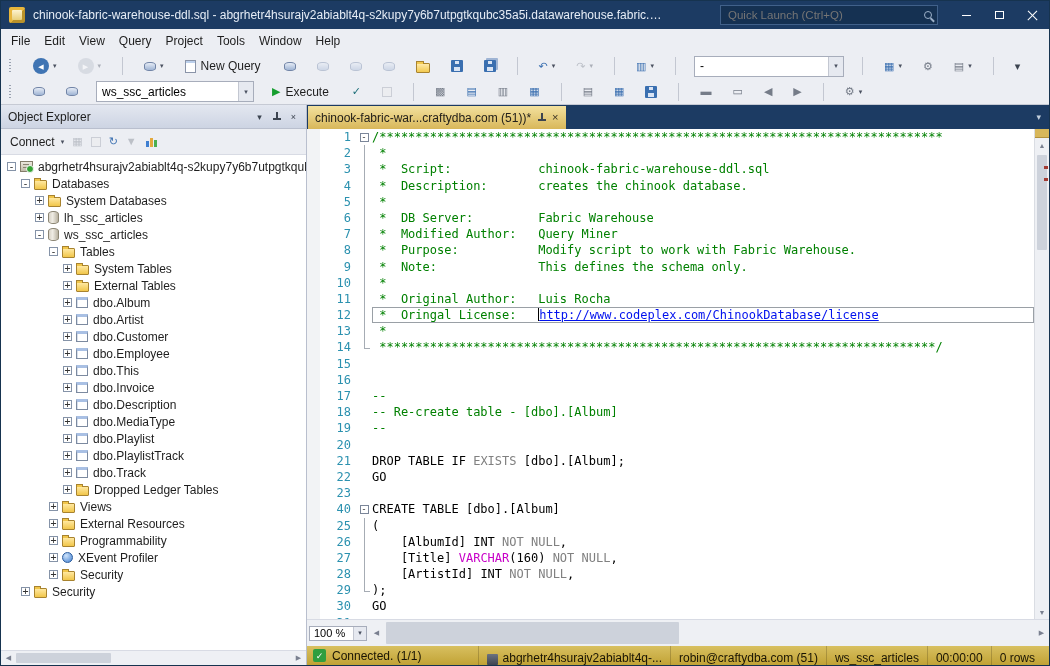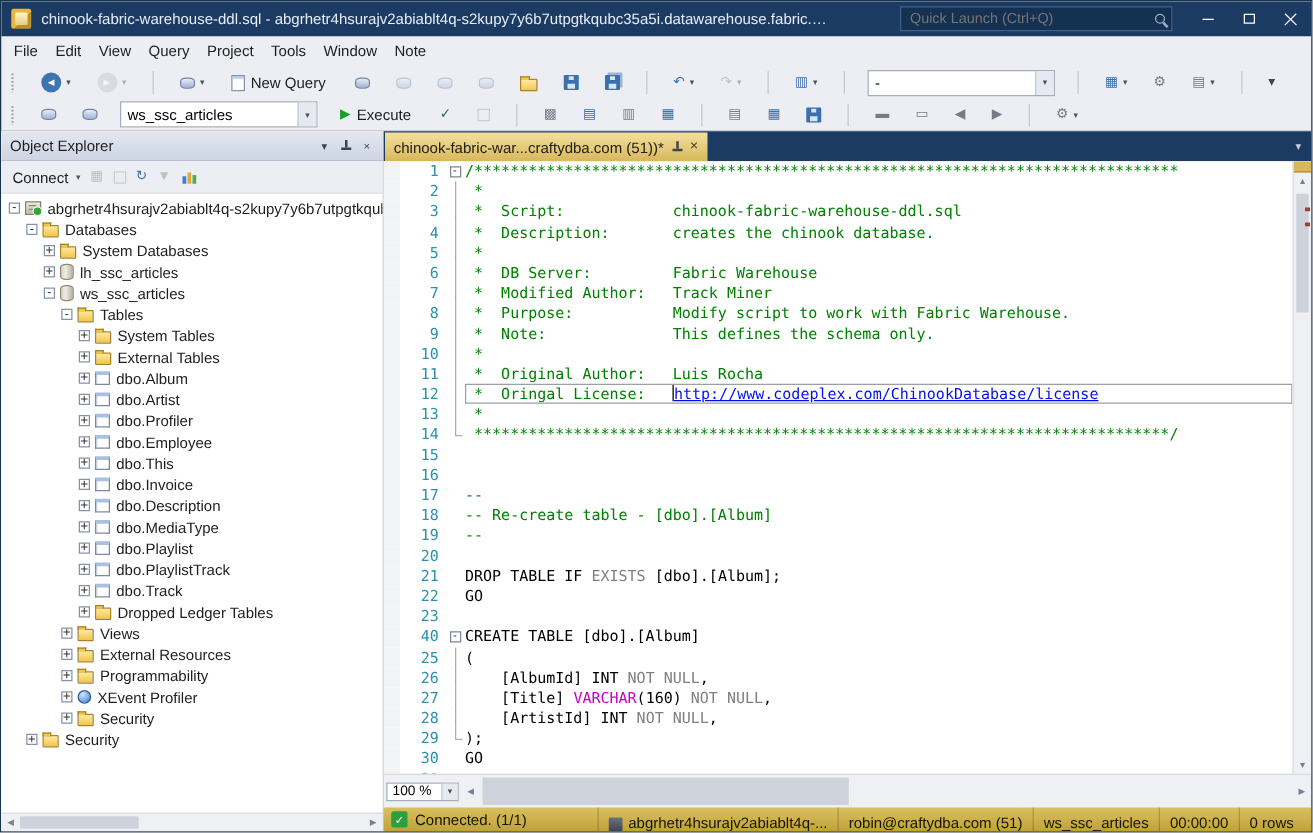--- a/index.html
+++ b/index.html
@@ -152,21 +152,21 @@
   </div>
 
   <div class="menubar">
       <span class="menu-item">File</span>
       <span class="menu-item">Edit</span>
       <span class="menu-item">View</span>
       <span class="menu-item">Query</span>
       <span class="menu-item">Project</span>
       <span class="menu-item">Tools</span>
       <span class="menu-item">Window</span>
-      <span class="menu-item">Note</span>
+      <span class="menu-item">Help</span>
     </div>
 
   <div class="tbar tb1">
       <span class="grip"></span>
       <span class="ti">
         <span class="gl circ circ-blue">◀</span>
         <span class="dd">▾</span>
       </span>
       <span class="ti dis">
         <span class="gl circ circ-gray">▶</span>
@@ -382,21 +382,21 @@
             <span class="tlbl">dbo.Album</span>
           </div>
           <div class="trow" style="padding-left: 58px;">
             <span class="eb">+</span>
             <span class="tico ico-table"></span>
             <span class="tlbl">dbo.Artist</span>
           </div>
           <div class="trow" style="padding-left: 58px;">
             <span class="eb">+</span>
             <span class="tico ico-table"></span>
-            <span class="tlbl">dbo.Profiler</span>
+            <span class="tlbl">dbo.Customer</span>
           </div>
           <div class="trow" style="padding-left: 58px;">
             <span class="eb">+</span>
             <span class="tico ico-table"></span>
             <span class="tlbl">dbo.Employee</span>
           </div>
           <div class="trow" style="padding-left: 58px;">
             <span class="eb">+</span>
             <span class="tico ico-table"></span>
             <span class="tlbl">dbo.This</span>
@@ -523,21 +523,21 @@
             <div class="cline">
               <span class="im"></span>
               <span class="ln">6</span>
               <span class="fm fl-line"></span>
               <span class="ct"><span class="sg-com"> *  DB Server:         Fabric Warehouse</span></span>
             </div>
             <div class="cline">
               <span class="im"></span>
               <span class="ln">7</span>
               <span class="fm fl-line"></span>
-              <span class="ct"><span class="sg-com"> *  Modified Author:   Track Miner</span></span>
+              <span class="ct"><span class="sg-com"> *  Modified Author:   Query Miner</span></span>
             </div>
             <div class="cline">
               <span class="im"></span>
               <span class="ln">8</span>
               <span class="fm fl-line"></span>
               <span class="ct"><span class="sg-com"> *  Purpose:           Modify script to work with Fabric Warehouse.</span></span>
             </div>
             <div class="cline">
               <span class="im"></span>
               <span class="ln">9</span>

